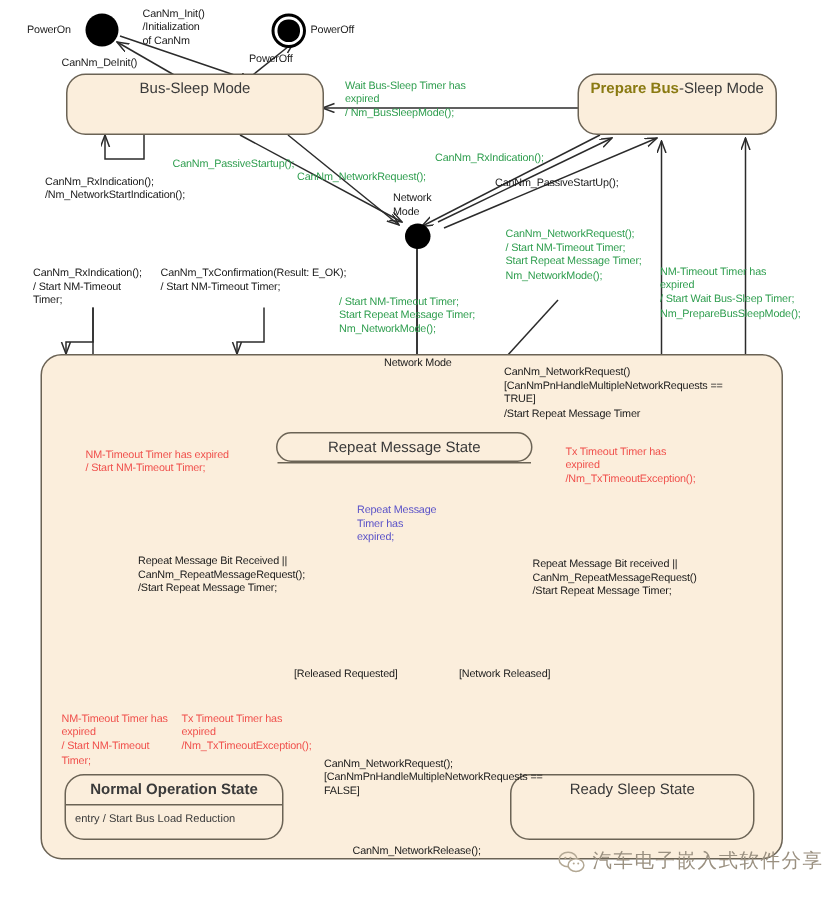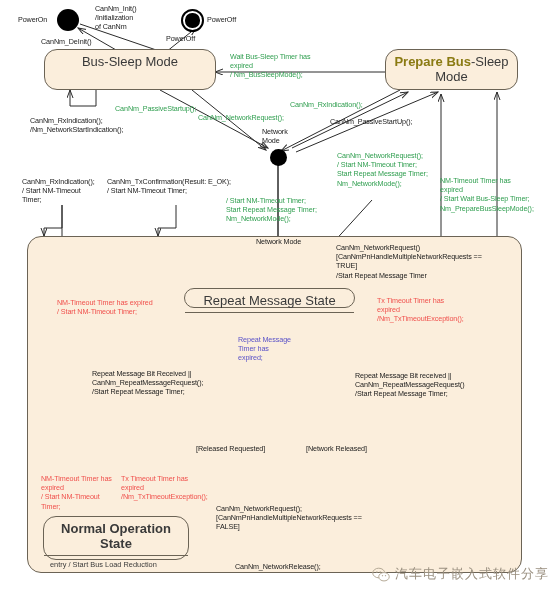--- a/index.html
+++ b/index.html
@@ -5,21 +5,21 @@
   html,body{margin:0;padding:0;background:#ffffff;}
   body{font-family:"Liberation Sans",sans-serif;}
   #canvas{position:relative;width:554px;height:600px;background:#ffffff;overflow:hidden;}
   svg#wires{position:absolute;left:0;top:0;width:554px;height:600px;}
   .lbl{position:absolute;font-size:7.2px;line-height:9.2px;white-space:pre;letter-spacing:-0.1px;}
   .lbl-black{color:#1a1a1a;}
   .lbl-green{color:#2f9e4f;}
   .lbl-red{color:#f0504c;}
   .lbl-blue{color:#5a52c8;}
   .state{position:absolute;background:#fbeedc;border:1.2px solid #6b6355;border-radius:13px;box-sizing:border-box;}
-  .state .title{text-align:center;font-size:13px;color:#3a3a3a;padding-top:4px;}
+  .state .title{text-align:center;font-size:10px;color:#3a3a3a;padding-top:4px;}
   .state .divider{height:1px;background:#6b6355;margin-top:4px;}
   .state .entry{font-size:7.4px;color:#3a3a3a;padding:4px 0 0 6px;}
   .bold{font-weight:bold;}
   .olive{color:#8a7a12;font-weight:bold;text-align:right;}
   .region{position:absolute;background:#fbeedc;border:1.2px solid #6b6355;border-radius:14px;box-sizing:border-box;}
   .node{position:absolute;border-radius:50%;background:#000000;}
   .node-ring{position:absolute;border-radius:50%;background:#ffffff;border:2.2px solid #000000;box-sizing:border-box;}
   .node-ring i{position:absolute;left:2.4px;top:2.4px;right:2.4px;bottom:2.4px;border-radius:50%;background:#000;display:block;}
   .wm{position:absolute;display:flex;align-items:center;gap:5px;color:#9a9080;font-size:13px;}
   .wm .cn{font-family:Liberation Mono, monospace;letter-spacing:1px;text-align:center;}
@@ -136,20 +136,23 @@
     <div class="title">Repeat Message State</div>
     <div class="divider"></div>
   </div>
 
   <div class="state" style="left:43px;top:516px;width:146px;height:44px;">
     <div class="title bold">Normal Operation State</div>
     <div class="divider"></div>
     <div class="entry">entry / Start Bus Load Reduction</div>
   </div>
 
+  <div class="state" style="left:340px;top:516px;width:163px;height:44px;">
+    <div class="title">Ready Sleep State</div>
+  </div>
 
   <div class="lbl lbl-black" style="left:95px;top:4px;">CanNm_Init()
 /Initialization
 of CanNm</div>
   <div class="lbl lbl-black" style="left:41px;top:37px;">CanNm_DeInit()</div>
   <div class="lbl lbl-black" style="left:166px;top:34px;">PowerOff</div>
 
   <div class="lbl lbl-green" style="left:230px;top:52px;">Wait Bus-Sleep Timer has
 expired
 / Nm_BusSleepMode();</div>

